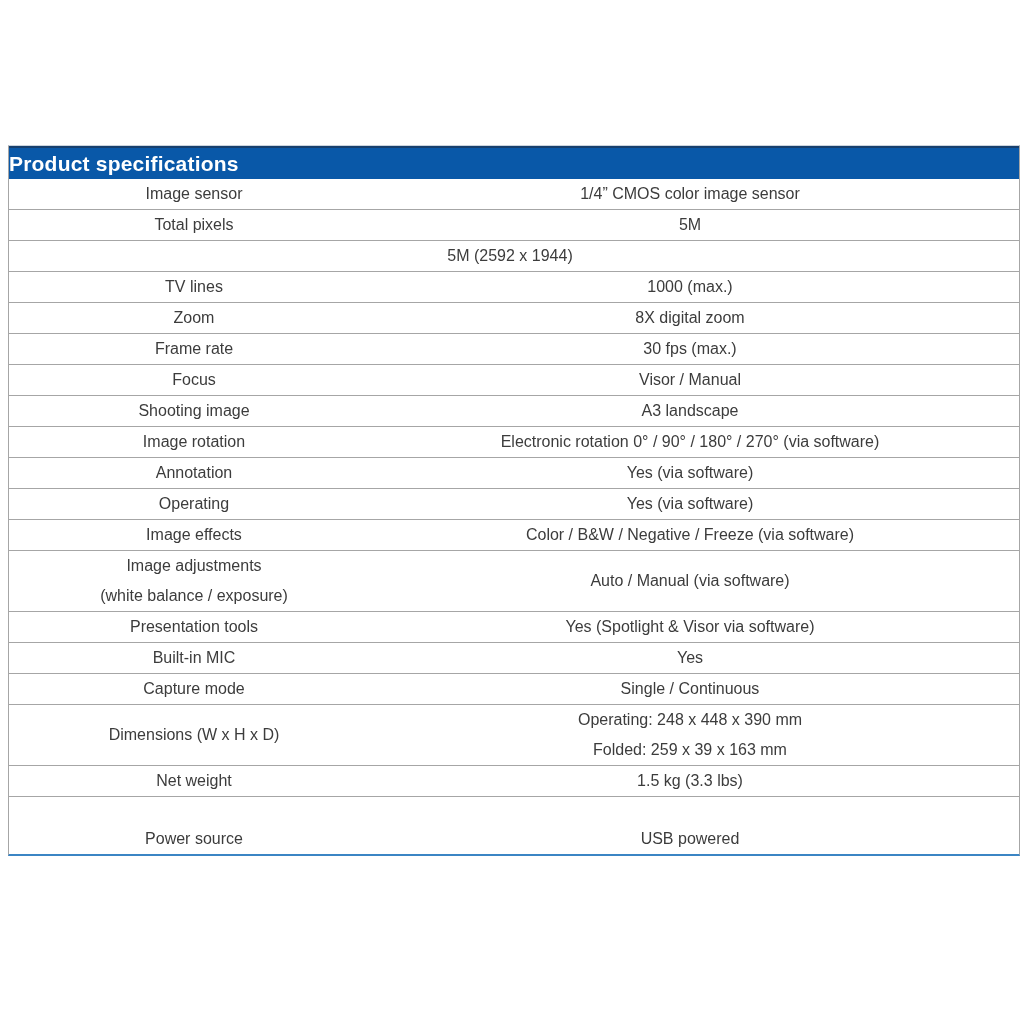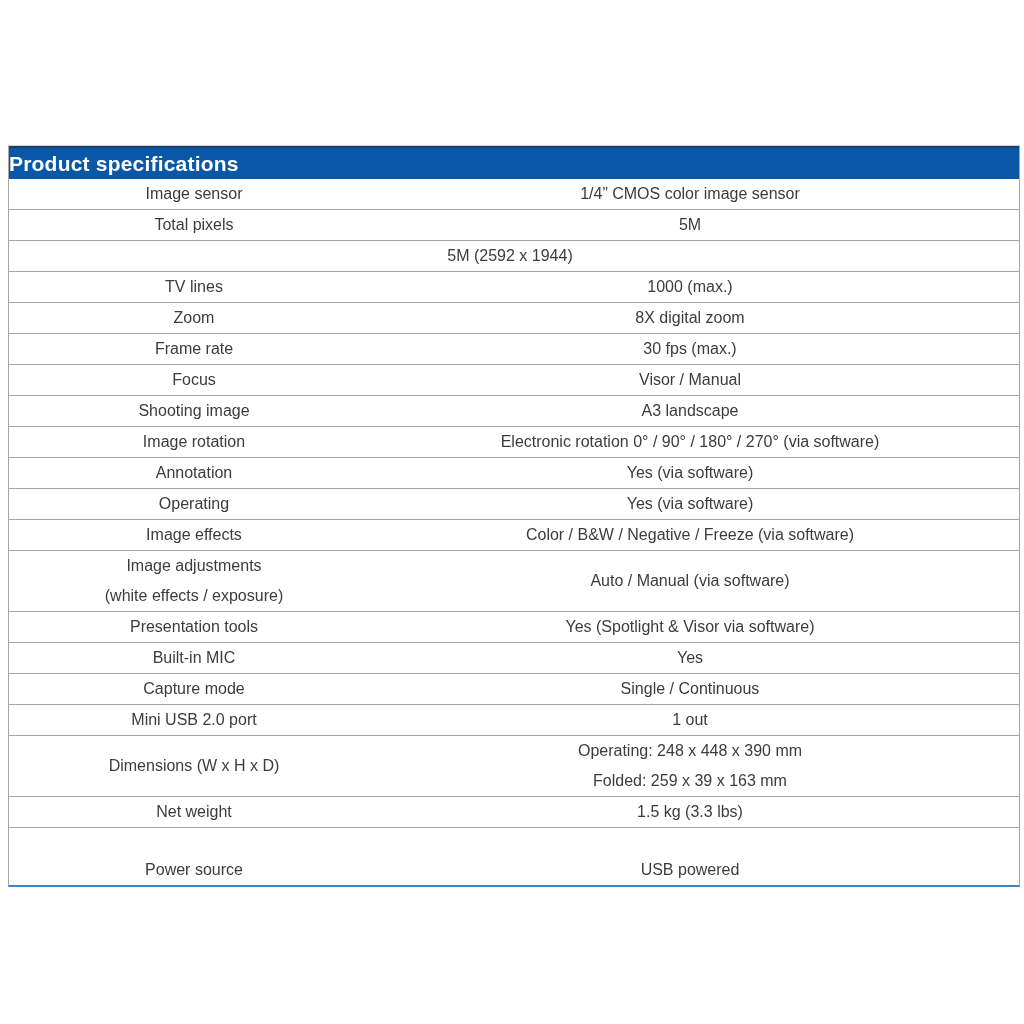--- a/index.html
+++ b/index.html
@@ -169,21 +169,21 @@
           <div class="cell label">
             <div class="line">Image effects</div>
           </div>
           <div class="cell value">
             <div class="line">Color / B&amp;W / Negative / Freeze (via software)</div>
           </div>
         </div>
         <div class="spec-row">
           <div class="cell label">
             <div class="line">Image adjustments</div>
-            <div class="line">(white effects / exposure)</div>
+            <div class="line">(white balance / exposure)</div>
           </div>
           <div class="cell value">
             <div class="line">Auto / Manual (via software)</div>
           </div>
         </div>
         <div class="spec-row">
           <div class="cell label">
             <div class="line">Presentation tools</div>
           </div>
           <div class="cell value">
@@ -197,28 +197,20 @@
           <div class="cell value">
             <div class="line">Yes</div>
           </div>
         </div>
         <div class="spec-row">
           <div class="cell label">
             <div class="line">Capture mode</div>
           </div>
           <div class="cell value">
             <div class="line">Single / Continuous</div>
-          </div>
-        </div>
-        <div class="spec-row">
-          <div class="cell label">
-            <div class="line">Mini USB 2.0 port</div>
-          </div>
-          <div class="cell value">
-            <div class="line">1 out</div>
           </div>
         </div>
         <div class="spec-row">
           <div class="cell label">
             <div class="line">Dimensions (W x H x D)</div>
           </div>
           <div class="cell value">
             <div class="line">Operating: 248 x 448 x 390 mm</div>
             <div class="line">Folded: 259 x 39 x 163 mm</div>
           </div>

